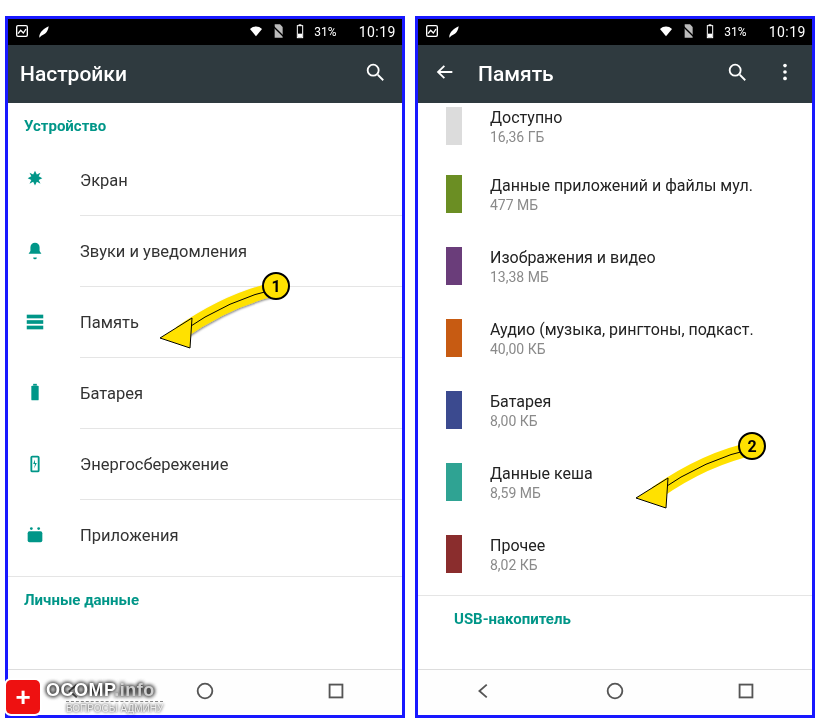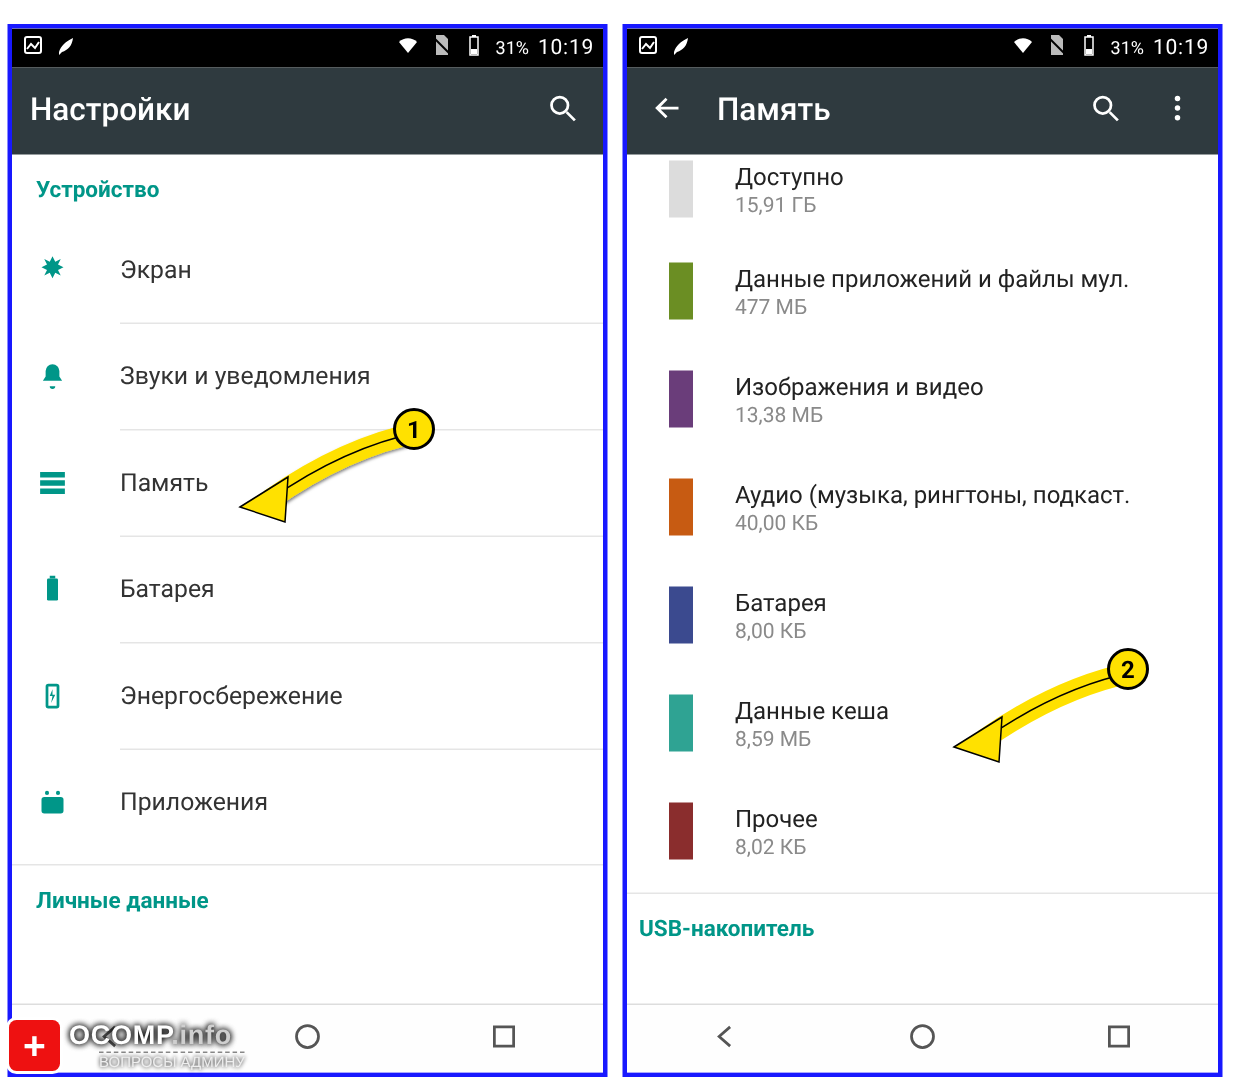--- a/index.html
+++ b/index.html
@@ -36,21 +36,21 @@
     color: #fff;
     display: flex;
     justify-content: space-between;
     align-items: center;
     padding: 0 6px;
     font-size: 13px;
   }
   .statusbar .sb-left, .statusbar .sb-right { display: flex; align-items: center; gap: 6px; }
   .statusbar svg { width: 16px; height: 16px; fill: #fff; }
   .statusbar .battery-pct { font-size: 12px; }
-  .statusbar .clock { font-size: 14px; letter-spacing: 0.5px; }
+  .statusbar .clock { font-size: 14px; letter-spacing: 0.5px; margin-left: 16px; }
 
   
   .toolbar {
     height: 58px;
     background: #2f3a3f;
     color: #fff;
     display: flex;
     align-items: center;
     padding: 0 12px;
     gap: 18px;
@@ -349,21 +349,21 @@
             <circle cx="12" cy="19" r="2"></circle>
           </svg>
       </span>
     </div>
 
     <div class="content">
       <div class="storage-row top">
         <div class="swatch" style="background:#dcdcdc"></div>
         <div class="texts">
           <div class="t1">Доступно</div>
-          <div class="t2">15,91 ГБ</div>
+          <div class="t2">16,36 ГБ</div>
         </div>
       </div>
       <div class="storage-row">
         <div class="swatch" style="background:#6b8e23"></div>
         <div class="texts">
           <div class="t1">Данные приложений и файлы мул.</div>
           <div class="t2">477 МБ</div>
         </div>
       </div>
       <div class="storage-row">
@@ -396,21 +396,21 @@
       </div>
       <div class="storage-row">
         <div class="swatch" style="background:#8a2d2d"></div>
         <div class="texts">
           <div class="t1">Прочее</div>
           <div class="t2">8,02 КБ</div>
         </div>
       </div>
 
       <div style="height:1px;background:#e5e5e5;margin:4px 0 0"></div>
-      <div class="section-header cut" style="padding-left:8px">USB-накопитель</div>
+      <div class="section-header cut" style="padding-left:36px">USB-накопитель</div>
     </div>
 
     <div class="navbar">
       <span><svg viewBox="0 0 24 24">
             <polyline points="15,5 7,12 15,19"></polyline>
           </svg></span>
       <span><svg viewBox="0 0 24 24">
             <circle cx="12" cy="12" r="8"></circle>
           </svg></span>
       <span><svg viewBox="0 0 24 24">

